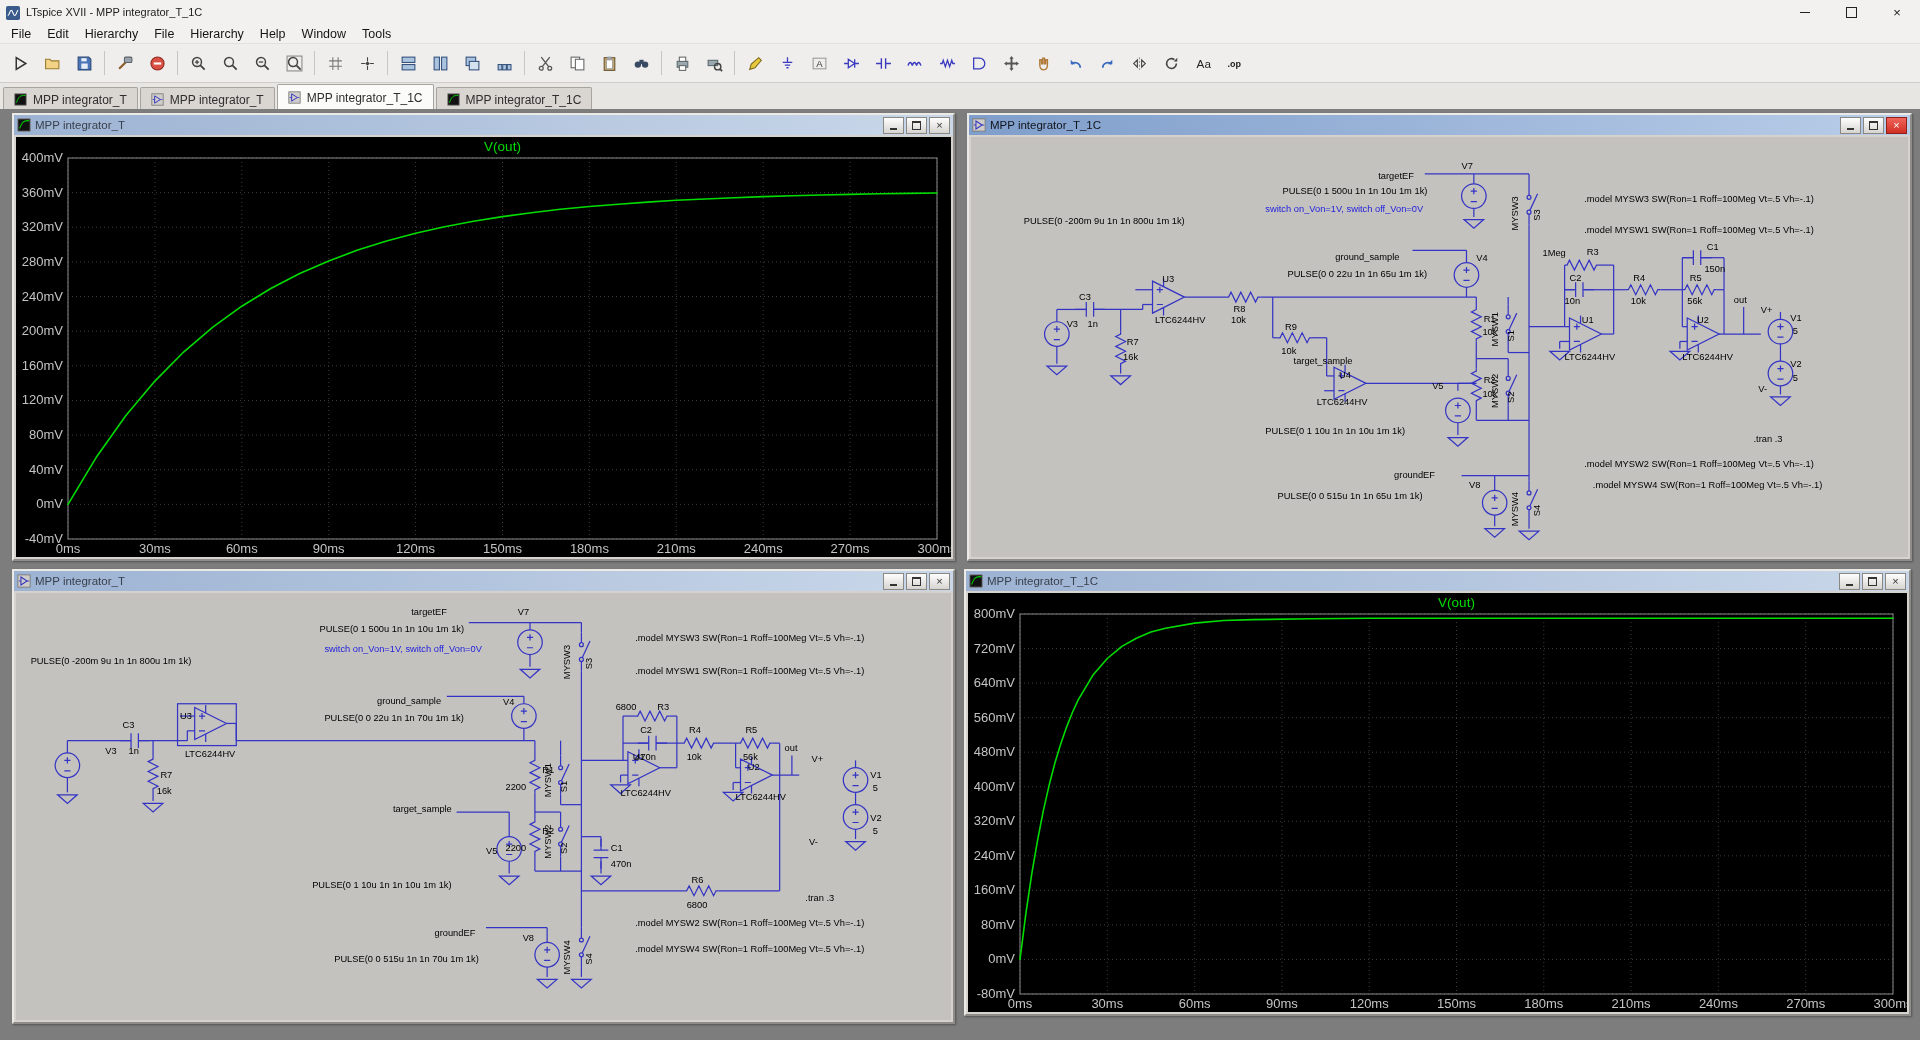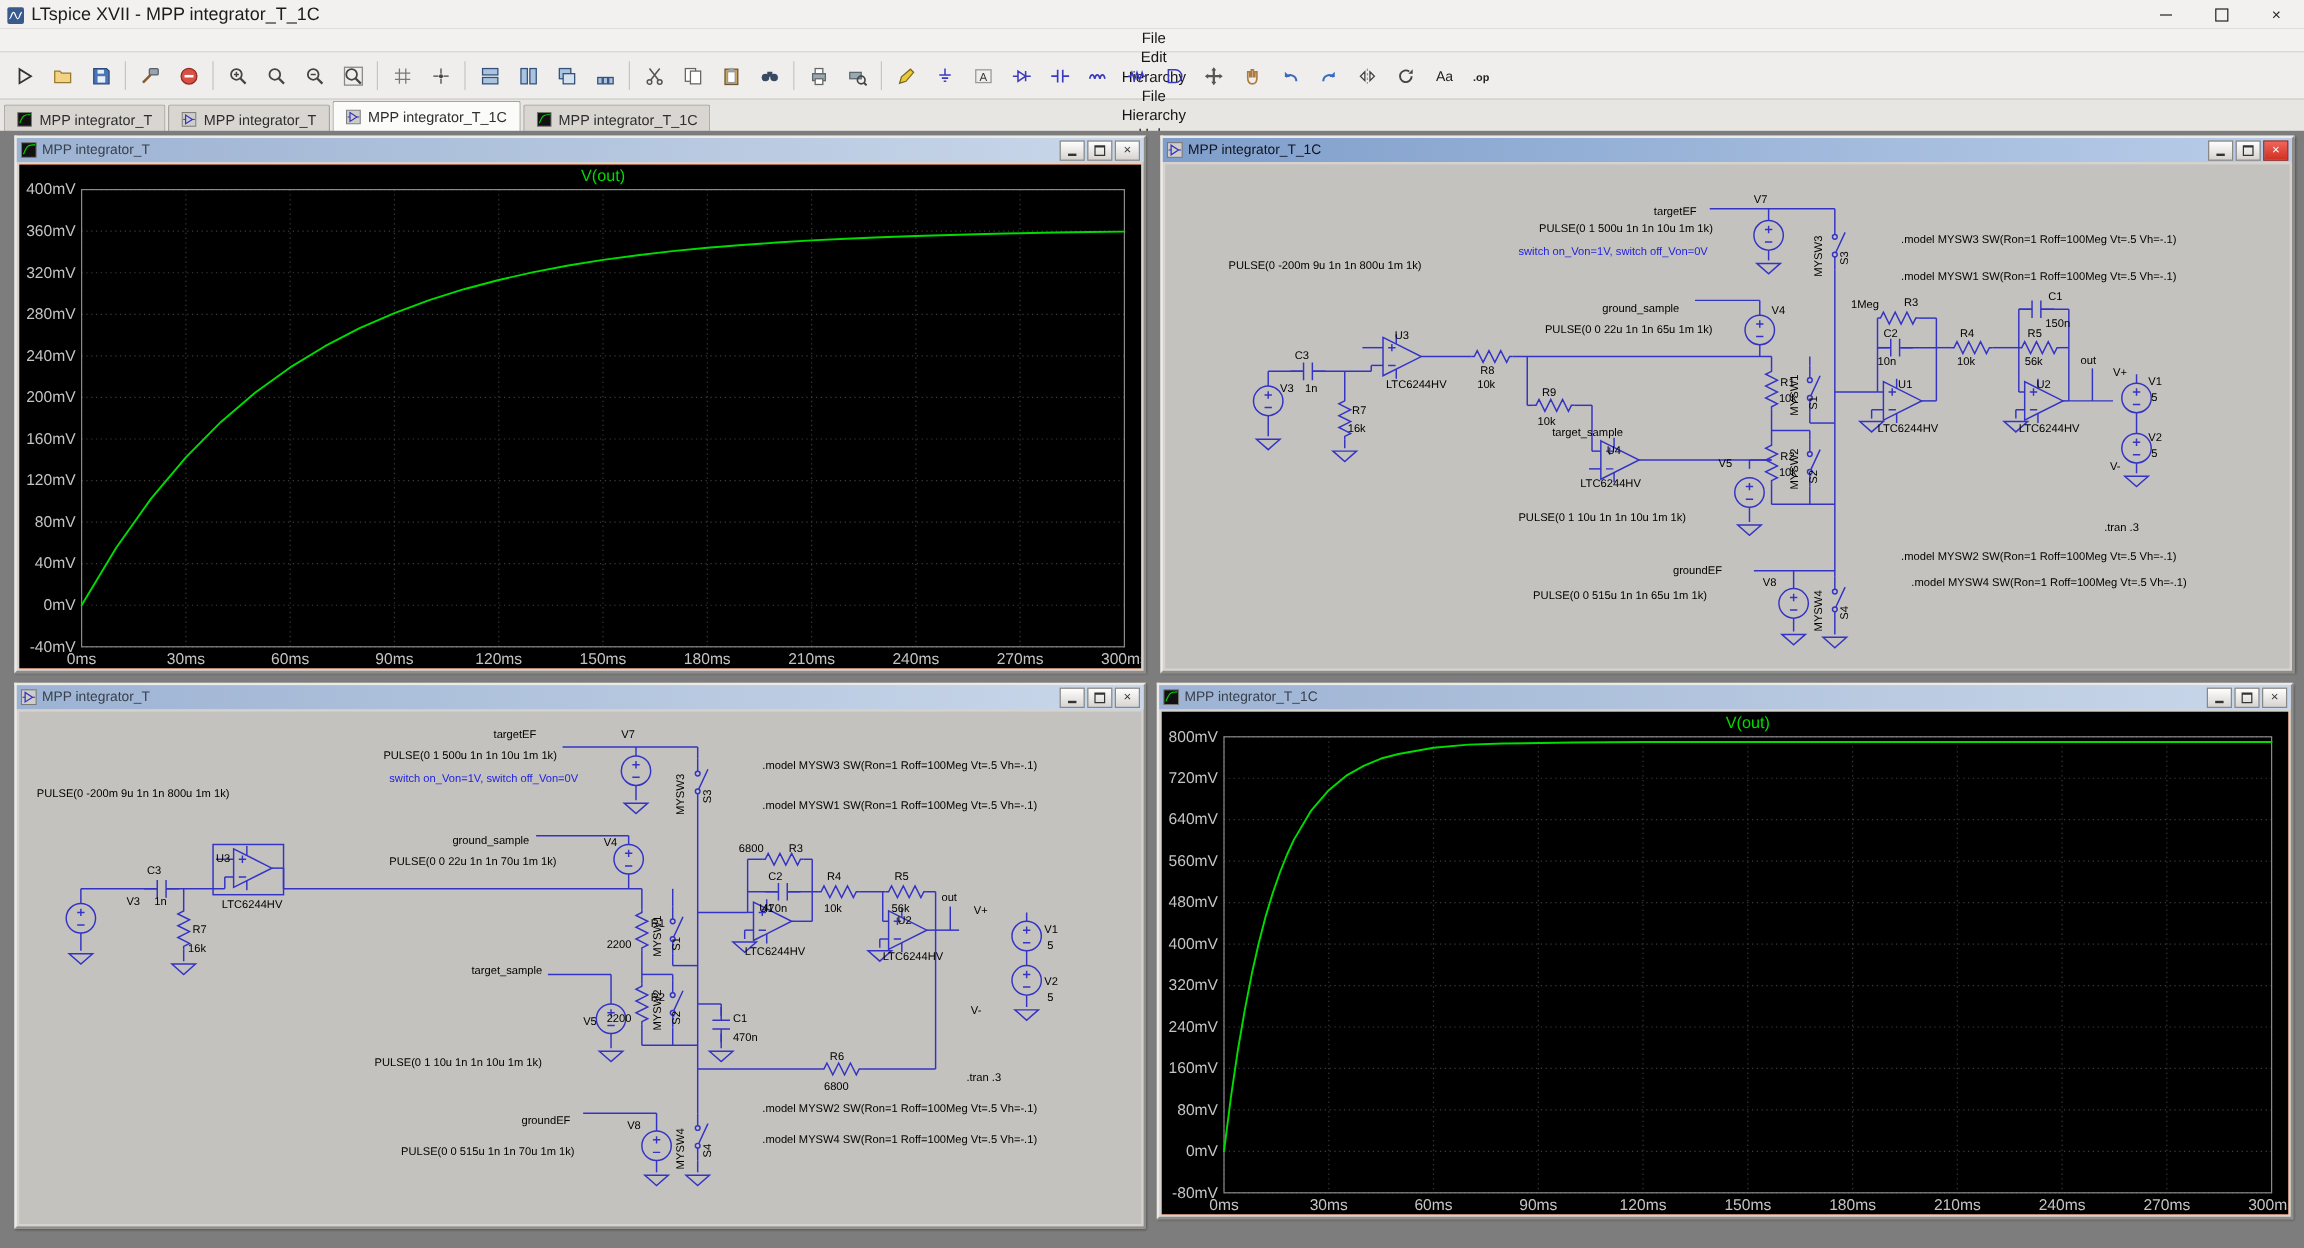--- a/index.html
+++ b/index.html
@@ -1,25 +1,25 @@
 <!DOCTYPE html>
 <html><head>
 <meta charset="utf-8">
 <style>
   html,body{margin:0;padding:0;background:#555;}
   .app{position:relative;width:1920px;height:1040px;background:#7d7d7d;overflow:hidden;
        font-family:"Liberation Sans",sans-serif;-webkit-font-smoothing:antialiased;}
   
   .titlebar{height:24px;background:#f2f1ef;display:flex;align-items:center;padding-left:6px;}
-  .tb-title{font-size:15px;color:#1c1c1c;margin-left:6px;}
+  .tb-title{font-size:11px;color:#1c1c1c;margin-left:6px;}
   .tb-controls{margin-left:auto;display:flex;height:100%;}
   .wbtn{width:46px;height:100%;display:flex;align-items:center;justify-content:center;color:#222;font-size:13px;}
   .g-line{display:inline-block;width:10px;border-bottom:1px solid #222;}
   .g-box{display:inline-block;width:9px;height:9px;border:1px solid #222;}
-  .menubar{height:19px;background:#f2f1ef;display:flex;align-items:center;font-size:12.5px;color:#151515;padding-left:3px;flex-direction:column;}
+  .menubar{height:19px;background:#f2f1ef;display:flex;align-items:center;font-size:12.5px;color:#151515;padding-left:3px;}
   .menu-item{padding:1px 8px;}
   .toolbar{height:38px;background:#efeeec;border-top:1px solid #e3e1de;border-bottom:1px solid #cfcdc9;
            display:flex;align-items:center;padding-left:4px;}
   .tool-btn{width:30px;height:30px;display:flex;align-items:center;justify-content:center;border:1px solid transparent;border-radius:2px;}
   .tool-sep{width:1px;height:24px;background:#c7c5c1;margin:0 4px;}
   .tabbar{height:28px;background:#e8e6e3;display:flex;align-items:flex-end;padding-left:3px;border-bottom:1px solid #a7a4a0;}
   .tab{height:23px;display:flex;align-items:center;gap:5px;padding:0 10px;font-size:12px;color:#2e2e2e;
        background:#d9d6d2;border:1px solid #a7a4a0;border-bottom:none;margin-right:2px;border-radius:2px 2px 0 0;}
   .tab.active{background:#fbfbfa;height:26px;}
   
@@ -33,21 +33,21 @@
           background:linear-gradient(90deg,#9db3d3,#c9d7e9);color:#39404d;font-size:11.5px;}
   .ctitle.active{background:linear-gradient(90deg,#7f9ecb,#b9cde8);color:#10141c;}
   .cicon{width:14px;height:14px;display:inline-flex;}
   .cbtns{margin-left:auto;display:flex;align-items:center;}
   .cbtn{width:19px;height:15px;margin-left:2px;background:linear-gradient(#fefefe,#d7d4d0);border:1px solid #8a8885;
         display:flex;align-items:center;justify-content:center;color:#333;font-size:11px;line-height:1;}
   .cbtn.close-red{background:linear-gradient(#f0655a,#d22f23);color:#fff;border-color:#8e201a;}
   .g-min{display:inline-block;width:7px;height:7px;border-bottom:2px solid currentColor;}
   .g-max{display:inline-block;width:7px;height:6px;border:1px solid currentColor;border-top-width:2px;}
   .cbody{position:absolute;left:2px;right:2px;top:22px;bottom:2px;overflow:hidden;}
-  .cbody.plot{background:#c2410c;}
+  .cbody.plot{background:#22c55e;}
   .cbody.sch{background:#c4c2bf;}
   .cbody svg{display:block;}
   svg text{font-family:"Liberation Sans",sans-serif;}
 </style>
 </head>
 <body>
 
 <div class="app">
 
   <div class="titlebar">

